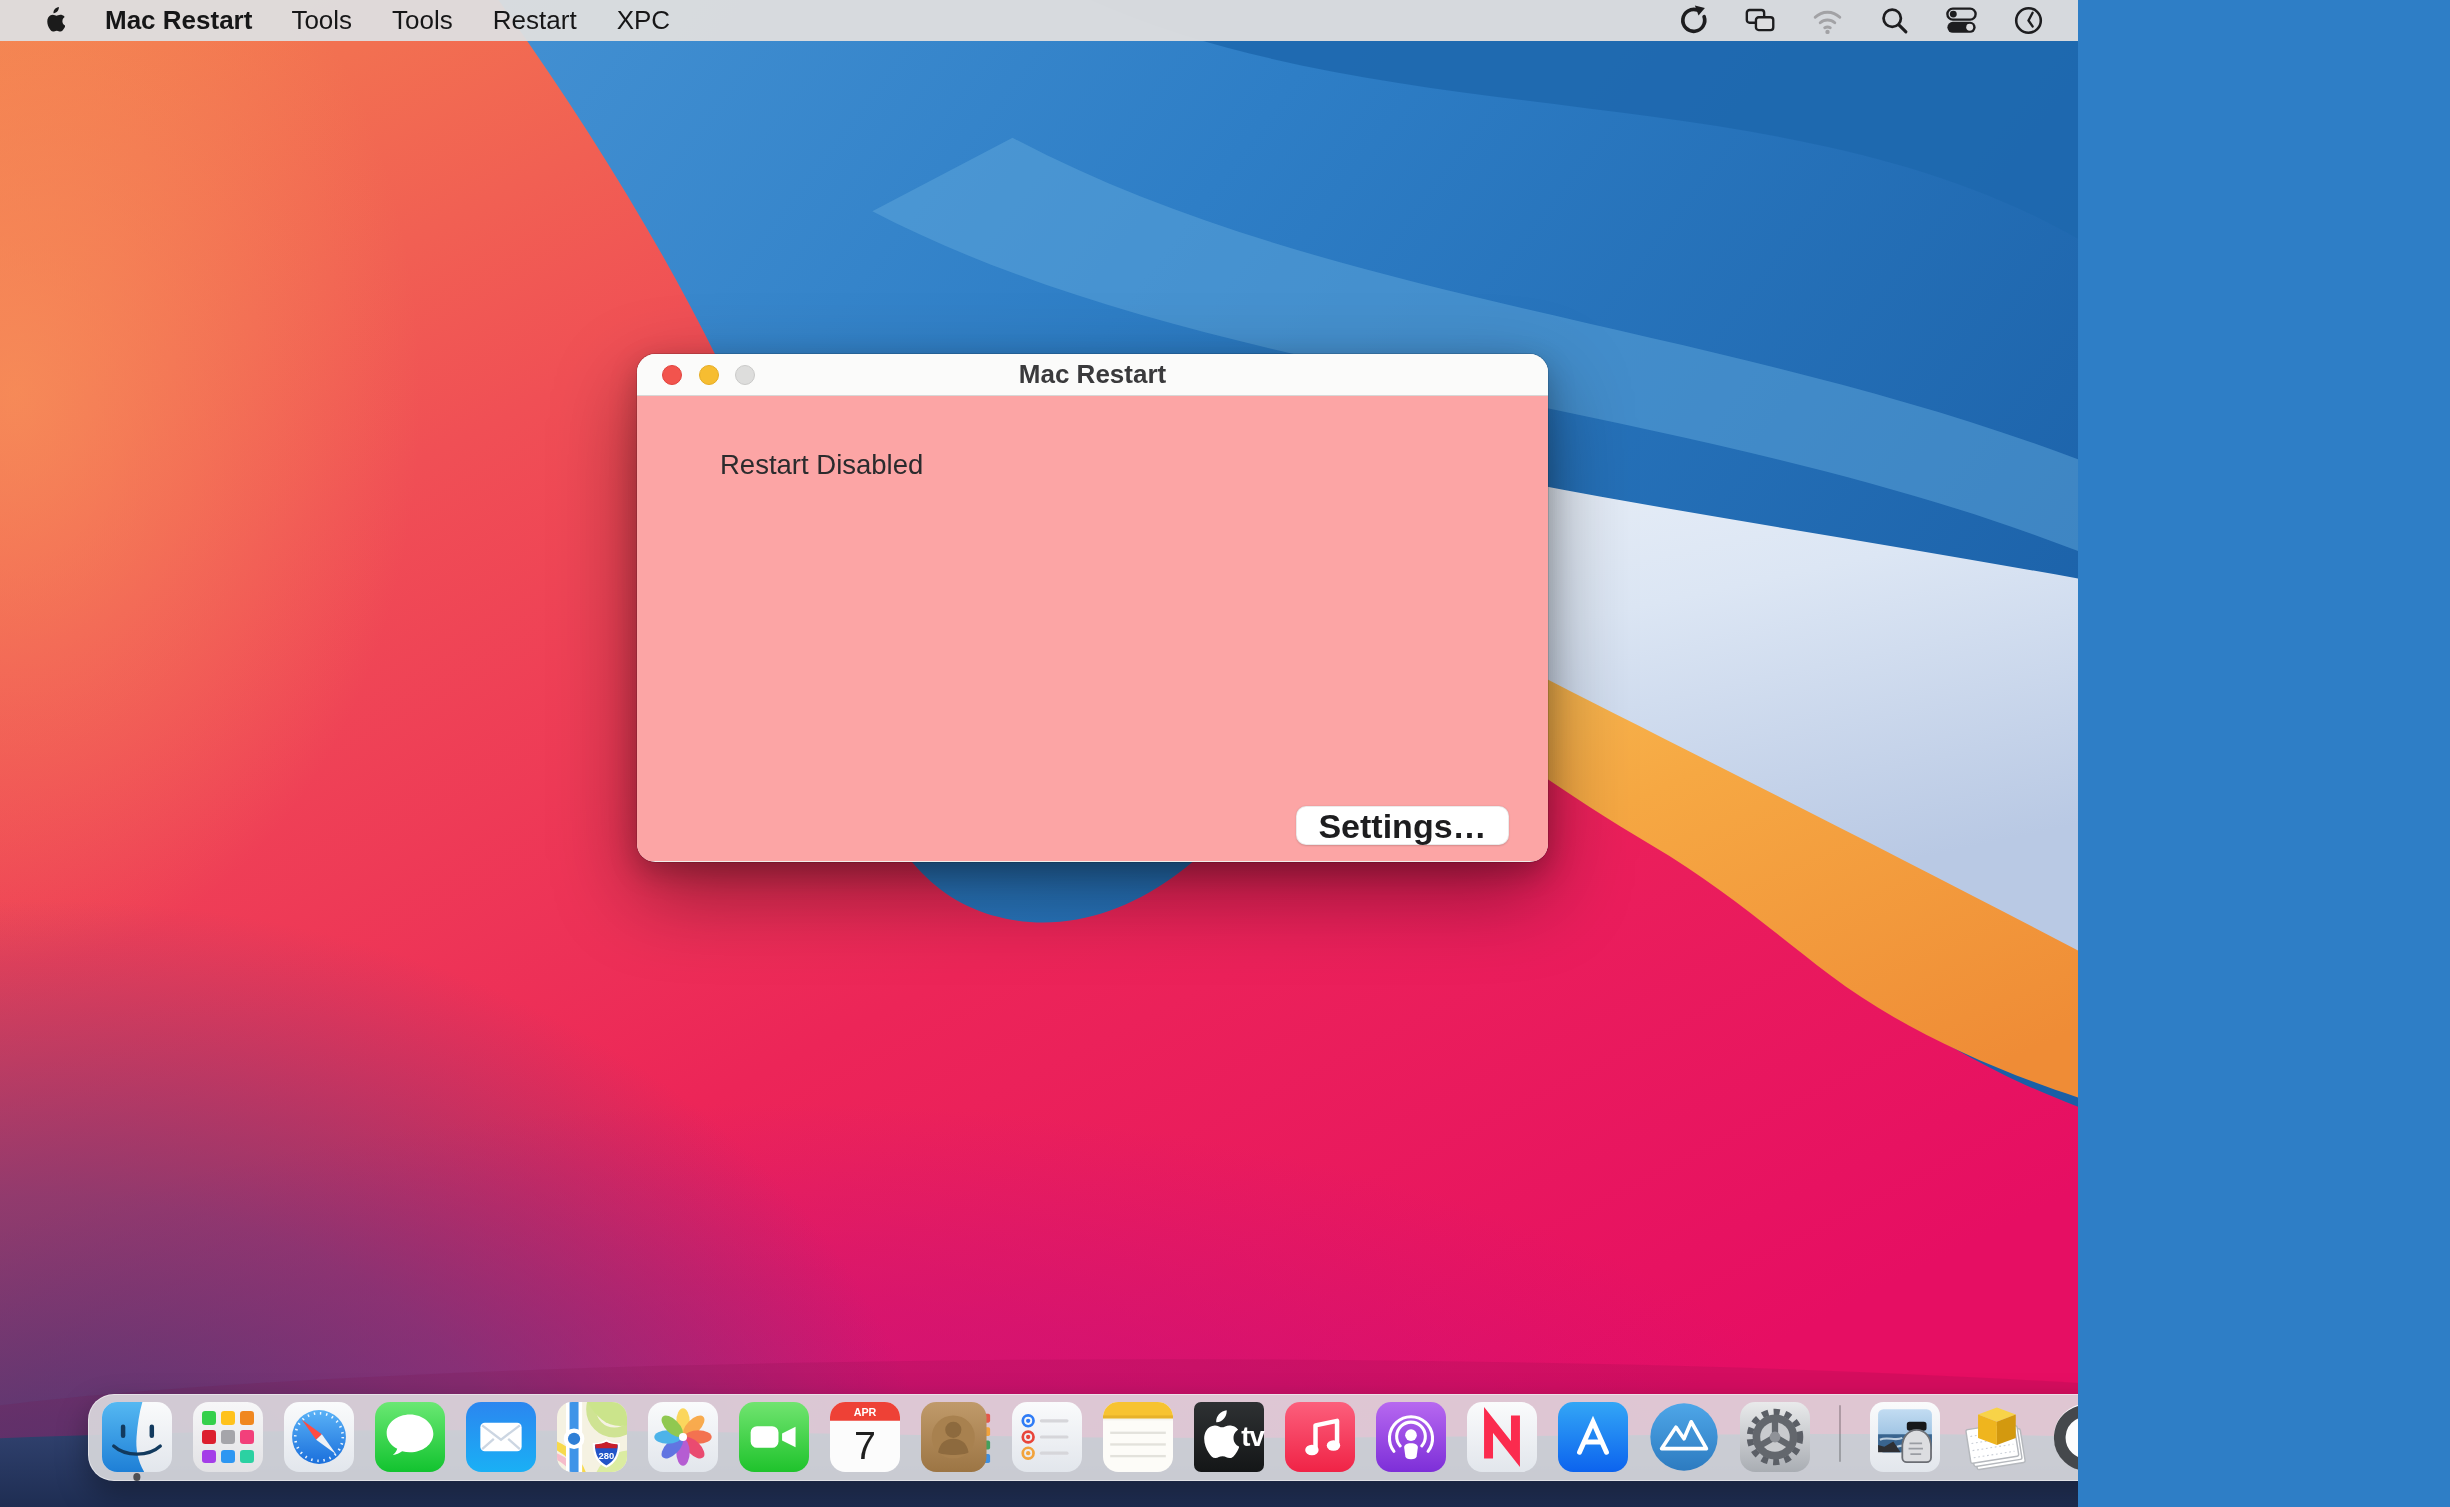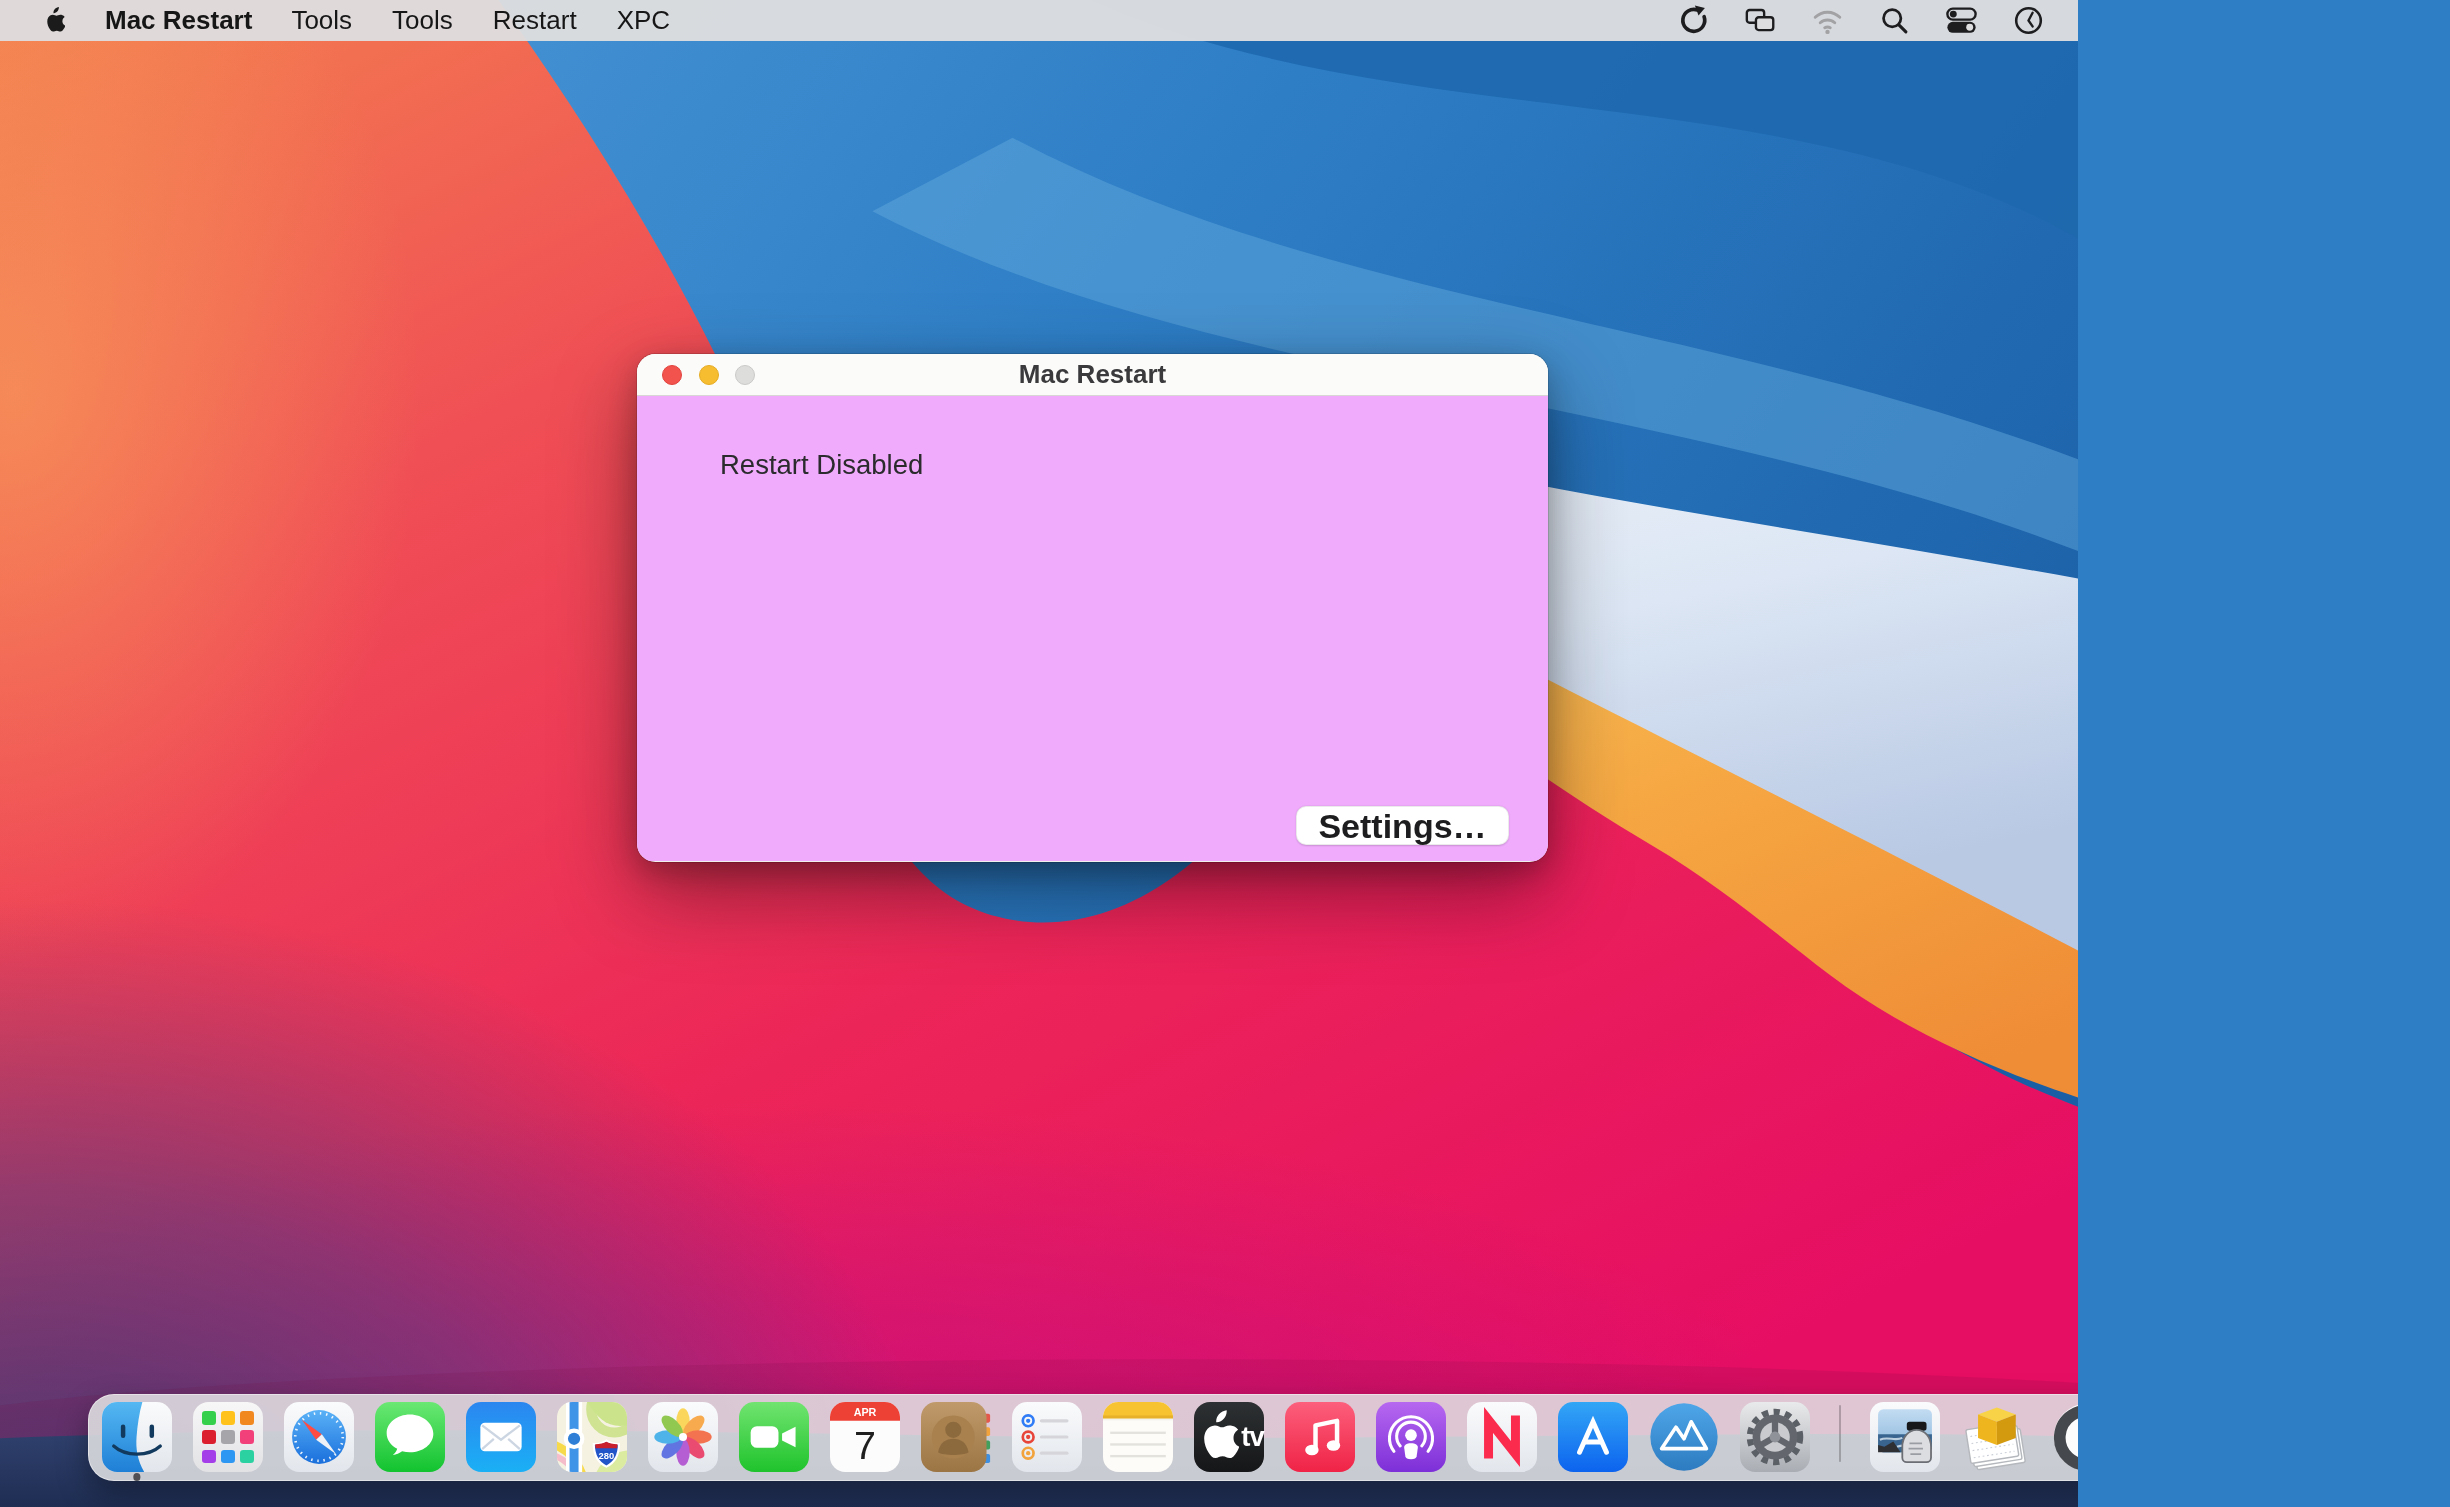--- a/index.html
+++ b/index.html
@@ -24,41 +24,41 @@
     border-radius:18.4px;overflow:hidden;background:#f0efed;
     box-shadow:0 0 0 0.9px rgba(0,0,0,.13),0 31px 83px rgba(0,0,0,.40),0 9.2px 27.5px rgba(0,0,0,.22)}
   .titlebar{position:relative;height:42px;background:#fbfbfa;border-bottom:0.9px solid #d8d7d6;
     display:flex;align-items:center;justify-content:center}
   .lights{position:absolute;left:25px;top:0;height:100%;display:flex;align-items:center;gap:16.5px}
   .light{width:20px;height:20px;border-radius:50%;display:inline-block}
   .light.red{background:#f2544d;border:0.9px solid #e1443e}
   .light.yellow{background:#f6bd31;border:0.9px solid #e5ac24}
   .light.gray{background:#dddddc;border:0.9px solid #c9c9c8}
   .wtitle{font-size:26px;font-weight:700;color:#3a3a3c}
-  .wbody{position:relative;height:465px;background:#f0abfc}
+  .wbody{position:relative;height:465px;background:#fca5a5}
   .message{padding:53px 0 0 83px;font-size:27.5px;color:#2b2b2d}
   .settings{position:absolute;right:39px;bottom:15.6px;width:213px;height:39px;
     background:#ffffff;border:0.9px solid rgba(0,0,0,.08);border-radius:10px;
     font-family:inherit;font-size:34px;font-weight:600;color:#1d1d1f;
     box-shadow:0 0.9px 1.8px rgba(0,0,0,.16);cursor:pointer}
 
   
   .dock{position:absolute;left:88px;top:1394px;width:2283px;height:87px;z-index:40;
     background:rgba(224,224,227,.88);border:0.9px solid rgba(255,255,255,.45);border-radius:26px;
     box-shadow:0 13px 31px rgba(0,0,0,.35);display:flex;align-items:flex-start;gap:21px;padding:7.3px 13px}
   .ditem{position:relative;width:70px;height:70px;flex:0 0 auto}
   .ditem svg{display:block;width:70px;height:70px}
   .run-dot{position:absolute;left:50%;bottom:-8.3px;transform:translateX(-50%);
     width:7.3px;height:7.3px;border-radius:50%;background:rgba(58,58,62,.85)}
   .dsep{width:1.8px;height:57px;margin:2.8px 8.3px 0;background:rgba(0,0,0,.22);flex:0 0 auto;border-radius:0.9px}
   .lp{width:70px;height:70px;border-radius:15.6px;background:linear-gradient(#f7f7f8,#e2e2e5);
     display:grid;grid-template-columns:repeat(3,13.8px);grid-template-rows:repeat(3,13.8px);gap:5.5px;
     align-content:center;justify-content:center}
   .lp span{border-radius:3.2px;display:block}
-  .atv{width:70px;height:70px;border-radius:16px;background:linear-gradient(#2e3133,#141617);
+  .atv{width:70px;height:70px;border-radius:7px;background:linear-gradient(#2e3133,#141617);
     display:flex;align-items:center;justify-content:center;gap:2.8px}
   .atv .tv{color:#fff;font-size:27.5px;font-weight:700;letter-spacing:-0.9px}
 </style>
 </head>
 <body>
 
 <div class="screen">
 
   <svg class="wp" viewBox="0 0 2668 1642" preserveAspectRatio="none">
     <defs>

